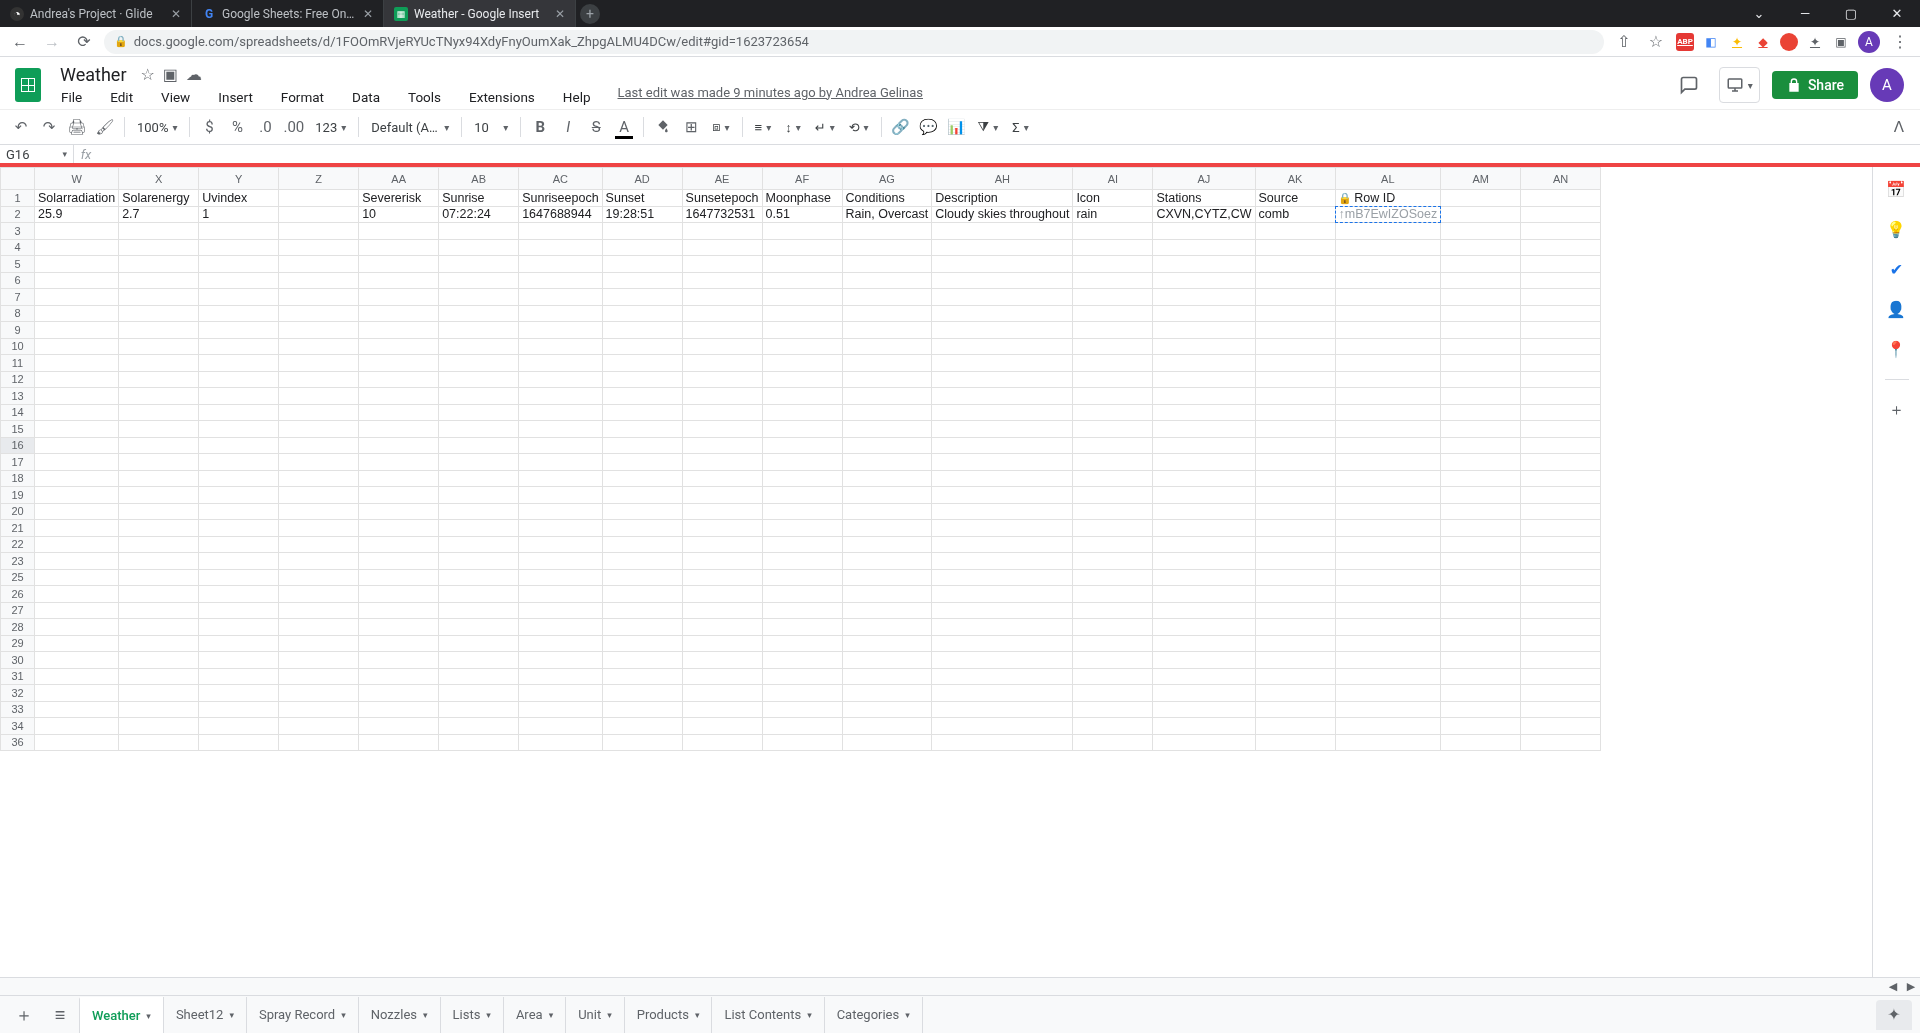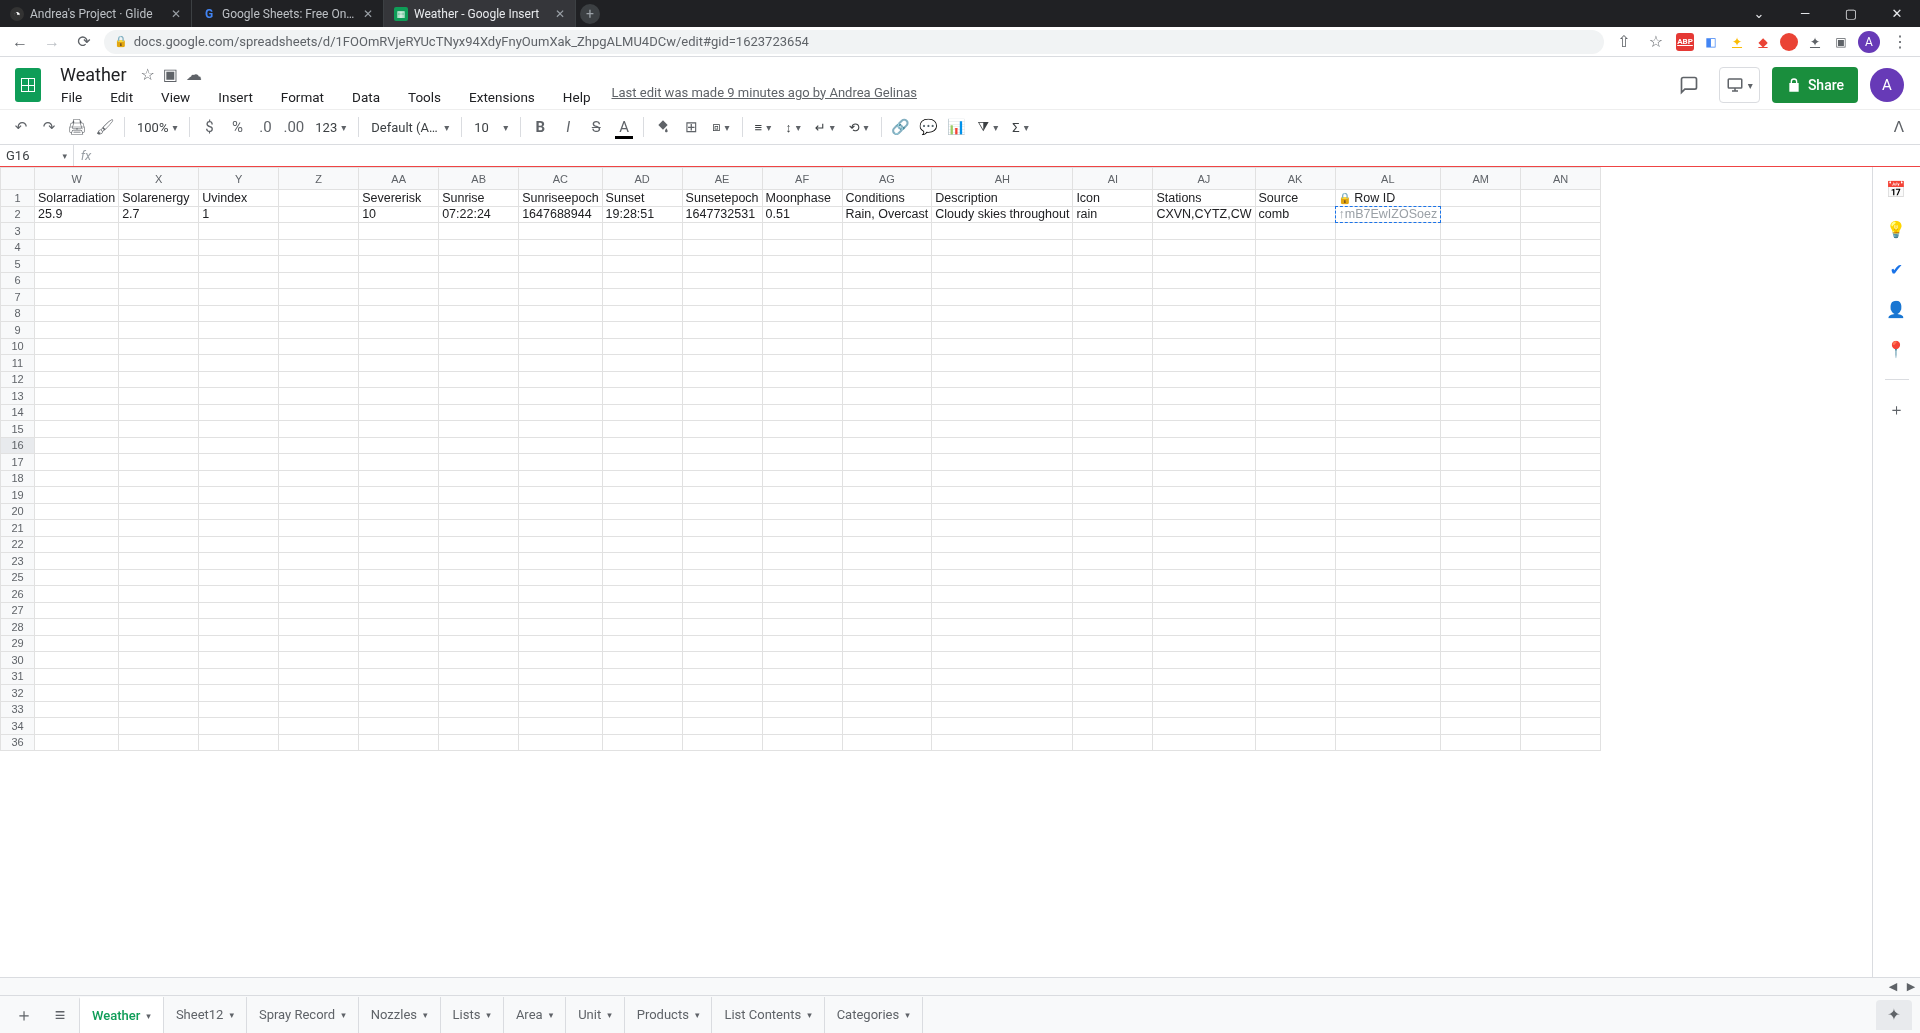--- a/index.html
+++ b/index.html
@@ -31,39 +31,39 @@
     .sheets-logo { width: 36px; height: 36px; display:flex;align-items:center;justify-content:center; cursor:pointer; }
     .sheets-logo-inner { width: 26px; height: 34px; background: #0f9d58; border-radius: 3px; display:flex;align-items:center;justify-content:center; }
     .sheets-logo-grid { width: 14px; height: 14px; background:#fff; display:grid;grid-template-columns:1fr 1fr;grid-template-rows:1fr 1fr;gap:1px;padding:1px; }
     .sheets-logo-grid div{background:#0f9d58;}
     .doc-title-wrap { display: flex; flex-direction: column; gap:0; }
     .doc-title-row { display: flex; align-items: center; gap: 8px; }
     .doc-title { font-size: 18px; color: #202124; padding: 2px 6px; border-radius: 4px; }
     .title-icon { color: #5f6368; font-size: 16px; cursor: pointer; }
     .menu-row { display: flex; gap: 14px; margin-top: -2px; }
     .menu-item { font-size: 13.5px; color: #202124; padding: 4px 7px; border-radius: 4px; cursor: pointer; }
-    .last-edit { font-size: 13px; color: #5f6368; text-decoration: underline; cursor: pointer; }
+    .last-edit { font-size: 13px; color: #5f6368; text-decoration: underline; cursor: pointer; margin-left: 6px; }
     .header-right { margin-left: auto; display: flex; align-items: center; gap: 12px; }
     .icon-btn { width: 36px; height: 36px; display:flex;align-items:center;justify-content:center; color:#5f6368; cursor:pointer; border-radius:4px; font-size:18px;}
     .present-btn { height:36px; border:1px solid #dadce0; border-radius:4px; display:flex;align-items:center; padding:0 6px; gap:4px; color:#5f6368; cursor:pointer;}
-    .share-btn { background:#1a8e3d; color:#fff; height:36px; border-radius:4px; display:flex;align-items:center; padding:0 14px; gap:6px; font-size:14px; font-weight:500; cursor:pointer;}
+    .share-btn { background:#1a8e3d; color:#fff; height:28px; border-radius:4px; display:flex;align-items:center; padding:0 14px; gap:6px; font-size:14px; font-weight:500; cursor:pointer;}
     .profile { width:34px;height:34px;border-radius:50%;background:#673ab7;color:#fff;display:flex;align-items:center;justify-content:center;font-size:15px;cursor:pointer;}
 
     
     .toolbar { height: 36px; border-top: 1px solid #eee; border-bottom: 1px solid #dadce0; display:flex;align-items:center; padding: 0 8px; gap:2px; }
     .tbtn { min-width: 26px; height: 26px; display:flex;align-items:center;justify-content:center; color:#5f6368; cursor:pointer; border-radius:2px; font-size:15px; padding:0 3px;}
     .tsep { width:1px; height:20px; background:#dadce0; margin:0 4px;}
     .tsel { display:flex;align-items:center;gap:4px; font-size:13px; color:#3c4043; padding:0 6px; cursor:pointer; height:26px;}
     .tsel .arrow{ font-size:10px; color:#5f6368;}
     .underline-A { position:relative; }
     .underline-A::after { content:''; position:absolute; bottom:1px; left:4px; right:4px; height:3px; background:#000;}
     .collapse-btn { margin-left:auto; }
 
     
-    .fx-row { height:22px; border-bottom:1px solid #ef4444; display:flex; align-items:stretch;}
+    .fx-row { height:22px; border-bottom:4px solid #ef4444; display:flex; align-items:stretch;}
     .name-box { width:74px; border-right:1px solid #dadce0; display:flex;align-items:center; padding:0 6px; font-size:13px; color:#3c4043; gap:4px;}
     .name-box .arrow{font-size:9px;color:#5f6368;margin-left:auto;}
     .fx-label { width:24px; display:flex;align-items:center;justify-content:center; font-style:italic; color:#9aa0a6; font-size:13px;}
     .fx-input { flex:1; border:none; outline:none; font-size:13px; padding:0 4px; color:#3c4043;}
 
     
     .grid-area { position:relative; height: calc(1033px - 27px - 30px - 52px - 36px - 22px - 38px - 18px); display:flex; overflow:hidden; }
     .sheet { border-collapse:collapse; table-layout:fixed; }
     .sheet th, .sheet td { border:1px solid #e1e1e1; font-size:12.5px; font-family: Arial, sans-serif; }
     .sheet thead th { background:#f8f9fa; color:#5f6368; font-weight:400; height:22px; font-size:11px; position:sticky; top:0; }

